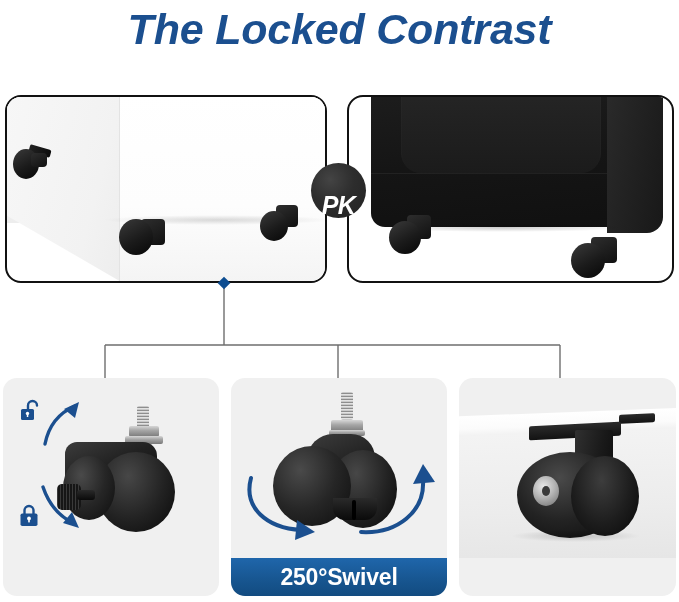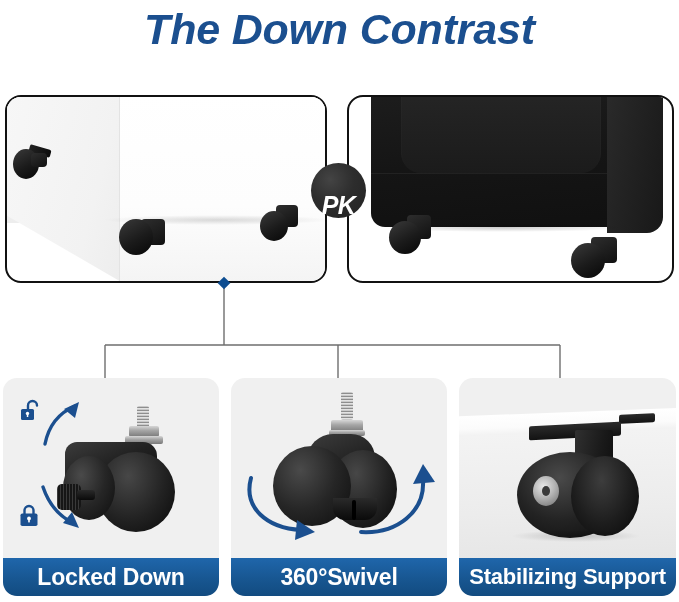--- a/index.html
+++ b/index.html
@@ -358,21 +358,21 @@
     left: 52px;
     top: 152px;
     width: 130px;
     height: 12px;
     background: radial-gradient(ellipse at center, rgba(0,0,0,0.17), rgba(0,0,0,0) 70%);
   }
 </style>
 </head>
 <body>
 
-<div id="page-title">The Down Contrast</div>
+<div id="page-title">The Locked Contrast</div>
 
 <div class="compare-panel" id="panel-white-cabinet">
   <div class="wc-top"></div>
   <div class="wc-side"></div>
   <div class="wc-front"></div>
   <div class="wc-shadow"></div>
 
   <div class="mini-caster" style="left:6px; top:48px; width:42px; height:34px;">
     <div class="stem" style="left:16px; top:2px;  width:22px; height:8px; transform:rotate(16deg);"></div>
     <div class="wheel" style="left:0px;  top:4px;  width:26px; height:30px;"></div>
@@ -459,21 +459,20 @@
       <div class="bolt" style="left:82px; top:0px;  height:22px;"></div>
       <div class="nut" style="left:74px; top:20px; width:30px; height:11px;"></div>
       <div class="nut" style="left:70px; top:30px; width:38px; height:8px;"></div>
       <div class="yoke" style="left:10px; top:36px; width:92px; height:54px;"></div>
       <div class="tread-right" style="left:42px; top:46px; width:78px; height:80px;"></div>
       <div class="tread-left" style="left:8px;  top:50px; width:52px; height:64px;"></div>
       <div class="brake" style="left:2px;  top:78px; width:24px; height:26px; border-radius:5px;"></div>
       <div class="axle" style="left:22px; top:84px; width:18px; height:10px;"></div>
     </div>
   </div>
-  <div class="feature-label">Locked Down</div>
 </div>
 
 <div class="feature-panel" id="feature-panel-swivel">
   <div class="feature-art">
 
     <div class="caster" style="left:42px; top:14px; width:130px; height:150px;">
       <div class="bolt" style="left:68px; top:0px;  height:28px;"></div>
       <div class="nut" style="left:58px; top:28px; width:32px; height:12px;"></div>
       <div class="nut" style="left:56px; top:38px; width:36px; height:6px;"></div>
       <div class="yoke" style="left:34px; top:42px; width:68px; height:80px; border-radius:26px 24px 16px 16px;"></div>
@@ -485,29 +484,28 @@
 
     <svg style="position:absolute; left:12px; top:82px;" width="100" height="84" viewBox="0 0 100 84">
       <path d="M8 18 C0 48 24 68 58 70" fill="none" stroke="#1b4f8f" stroke-width="4" stroke-linecap="round"></path>
       <path d="M72 72 L52 80 L54 60 Z" fill="#1b4f8f"></path>
     </svg>
     <svg style="position:absolute; left:108px; top:68px;" width="100" height="96" viewBox="0 0 100 96">
       <path d="M22 86 C58 88 86 66 84 34" fill="none" stroke="#1b4f8f" stroke-width="4" stroke-linecap="round"></path>
       <path d="M84 18 L96 36 L74 38 Z" fill="#1b4f8f"></path>
     </svg>
   </div>
-  <div class="feature-label">360°Swivel</div>
+  <div class="feature-label">250°Swivel</div>
 </div>
 
 <div class="feature-panel" id="feature-panel-stabilizing">
   <div class="feature-art">
     <div class="sp-board"></div>
     <div class="sp-underside"></div>
     <div class="sp-plate2"></div>
     <div class="sp-plate"></div>
     <div class="sp-bracket"></div>
     <div class="sp-wheel"></div>
     <div class="sp-wheel-front"></div>
     <div class="sp-hubcap"></div>
     <div class="sp-shadow"></div>
   </div>
-  <div class="feature-label">Stabilizing Support</div>
 </div>
 
 </body></html>

